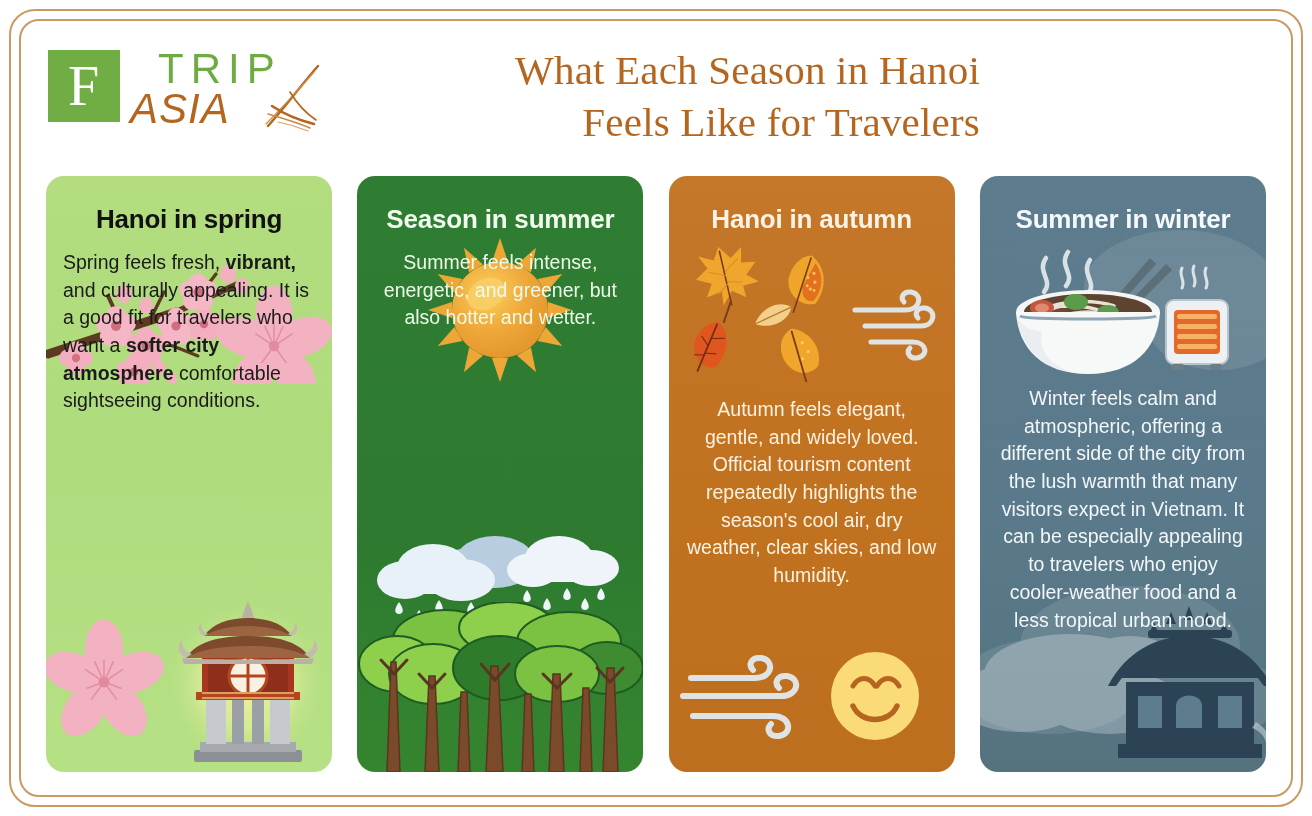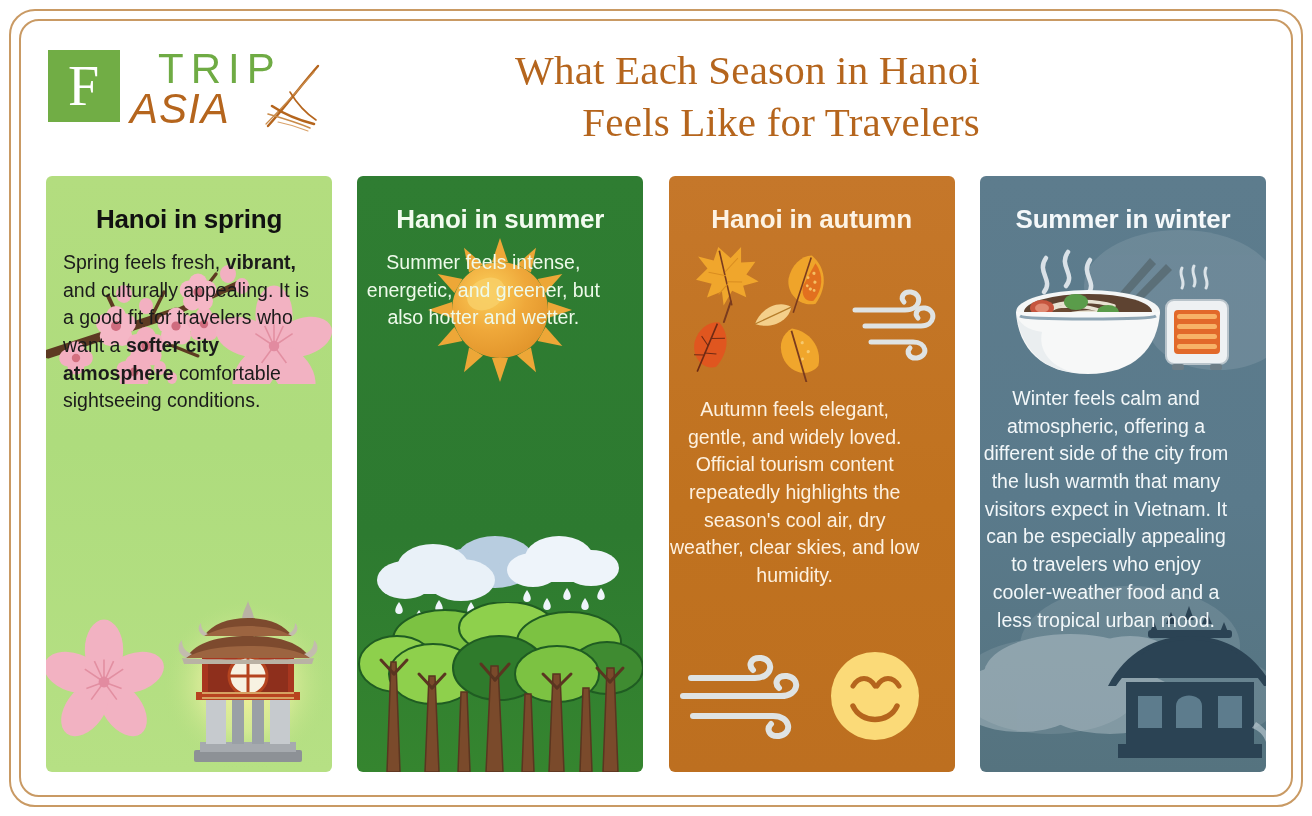--- a/index.html
+++ b/index.html
@@ -97,24 +97,25 @@
     position: absolute;
     left: 46px; top: 176px;
     width: 1220px; height: 596px;
     display: flex;
     justify-content: space-between;
   }
   .panel {
     position: relative;
     width: 286px;
     height: 596px;
-    border-radius: 6px;
+    border-radius: 18px;
     overflow: hidden;
     display: flex;
     flex-direction: column;
+    align-items: center;
   }
   .panel-title {
     position: relative;
     z-index: 4;
     margin-top: 28px;
     font-size: 26px;
     font-weight: bold;
     letter-spacing: -0.2px;
     text-align: center;
   }
@@ -361,21 +362,21 @@
 
           <path d="M140 66 C132 62 130 54 136 48 C136 56 140 60 146 62 Z" fill="#c3bcae"></path>
           <path d="M264 66 C272 62 274 54 268 48 C268 56 264 60 258 62 Z" fill="#c3bcae"></path>
           <path d="M158 44 C152 41 151 35 155 31 C155 37 158 40 162 42 Z" fill="#c3bcae"></path>
           <path d="M246 44 C252 41 253 35 249 31 C249 37 246 40 242 42 Z" fill="#c3bcae"></path>
         </g>
       </svg>
     </div>
 
     <div class="panel p-summer">
-      <div class="panel-title">Hanoi in summer</div>
+      <div class="panel-title">Season in summer</div>
 
       <svg class="art art-top" viewBox="0 0 286 150">
         <defs>
           <radialGradient id="sunG" cx="38%" cy="32%" r="72%">
             <stop offset="0%" stop-color="#fbd05c"></stop>
             <stop offset="55%" stop-color="#efa83a"></stop>
             <stop offset="100%" stop-color="#e2952b"></stop>
           </radialGradient>
         </defs>
         <g transform="translate(143,76)" fill="#eda737">

